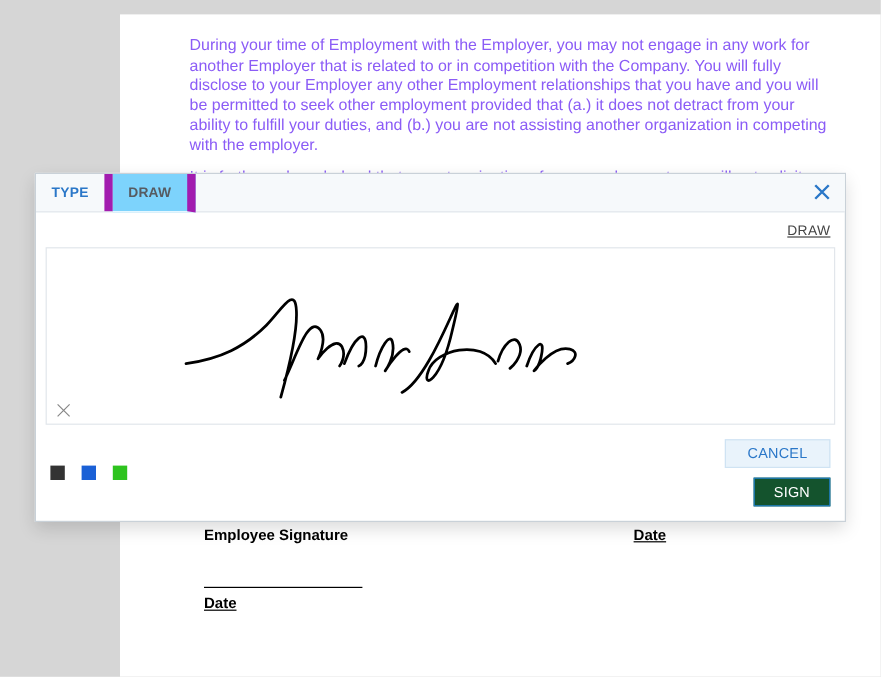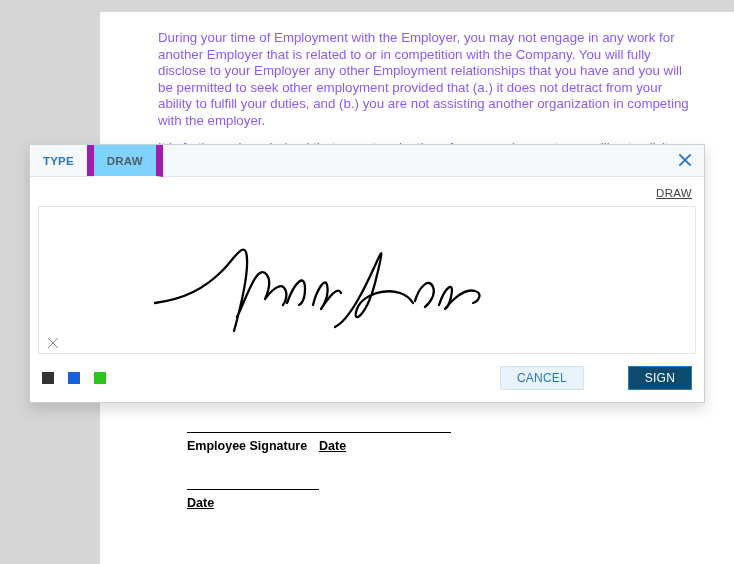--- a/index.html
+++ b/index.html
@@ -22,21 +22,21 @@
     .doc-content {
       padding: 18px 36px 0 58px;
       color: #8b5cf6;
     }
     .doc-content p {
       font-size: 13.3px;
       line-height: 1.25;
       margin-bottom: 10px;
     }
     .sign-rows { position: absolute; top: 420px; left: 70px; width: 520px; }
-    .sign-row { display: flex; justify-content: flex-start; margin-bottom: 36px; margin-left: 17px; }
+    .sign-row { display: flex; justify-content: space-between; margin-bottom: 36px; }
     .sign-cell { display: flex; flex-direction: column; }
     .sign-line { width: 132px; height: 0; border-top: 1px solid #000; margin-bottom: 6px; }
     .sign-cell .label { font-size: 12.5px; font-weight: 700; color: #000; }
     .sign-cell.right { margin-right: 30px; text-decoration: underline; }
 
     .modal {
       position: absolute;
       left: 29px;
       top: 144px;
       width: 676px;
@@ -98,35 +98,35 @@
       left: 110px; top: 10px;
       width: 360px; height: 120px;
     }
     .footer {
       display: flex;
       align-items: center;
       padding: 12px 12px;
     }
     .swatches { display: flex; gap: 14px; align-items: center; }
     .swatch { width: 12px; height: 12px; cursor: pointer; }
-    .footer-btns { margin-left: auto; display: flex; gap: 20px; }
+    .footer-btns { margin-left: auto; display: flex; gap: 8px; flex-direction: column; }
     .btn {
       height: 24px;
       padding: 0 16px;
       font-size: 12px;
       font-weight: 400;
       letter-spacing: .2px;
       display: inline-flex;
       align-items: center;
       justify-content: center;
       cursor: pointer;
       border: 1px solid transparent;
     }
     .btn-cancel { background: #e9f3fb; color: #2a77c8; border-color: #cfe3f3; }
-    .btn-sign { background: #0c4a6e; color: #fff; border-color: #2080c6; margin-left: 24px; }
+    .btn-sign { background: #14532d; color: #fff; border-color: #2080c6; margin-left: 24px; }
   </style>
 </head>
 <body>
 
 <div class="doc-page">
   <div class="doc-content">
     <p>During your time of Employment with the Employer, you may not engage in any work for another Employer that is related to or in competition with the Company. You will fully disclose to your Employer any other Employment relationships that you have and you will be permitted to seek other employment provided that (a.) it does not detract from your ability to fulfill your duties, and (b.) you are not assisting another organization in competing with the employer.</p>
     <p>It is further acknowledged that upon termination of your employment, you will not solicit business from any of the Employer's clients for a period of at least [time frame].</p>
   </div>
   <div class="sign-rows">

